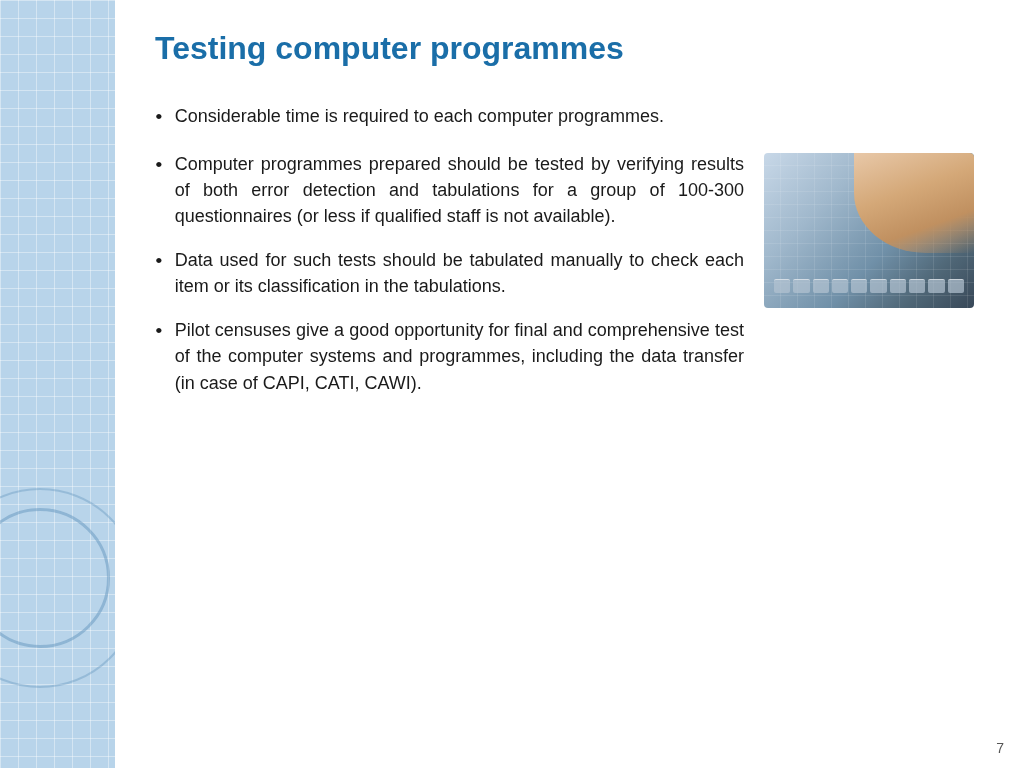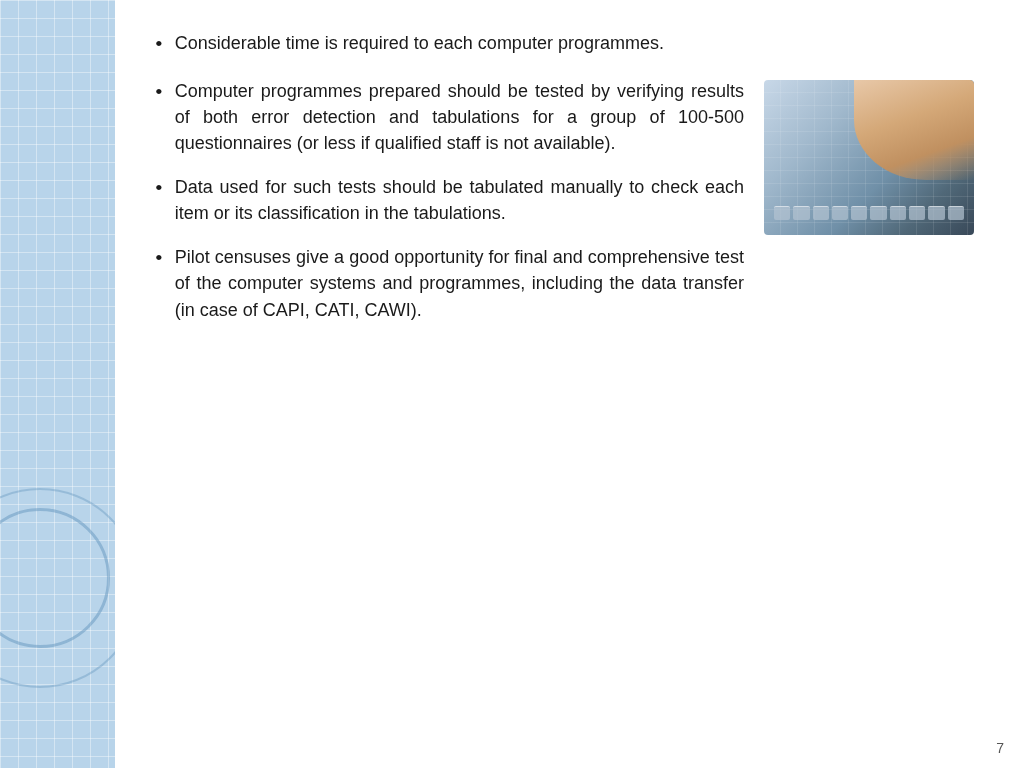--- a/index.html
+++ b/index.html
@@ -209,33 +209,34 @@
 <div class="slide-container">
 
   <div class="left-panel">
     <div class="grid-overlay"></div>
     <div class="circle-decoration"></div>
     <div class="circle-decoration-2"></div>
   </div>
 
   <div class="main-content">
 
+    <h1 class="slide-title">Testing computer programmes</h1>
 
     <div class="content-area">
 
       <div class="bullet-section">
 
         <div class="bullet-item">
           <span class="bullet-dot">•</span>
           <span class="bullet-text">Considerable time is required to each computer programmes.</span>
         </div>
 
         <div class="bullet-item">
           <span class="bullet-dot">•</span>
-          <span class="bullet-text">Computer programmes prepared should be tested by verifying results of both error detection and tabulations for a group of 100-500 questionnaires (or less if qualified staff is not available).</span>
+          <span class="bullet-text">Computer programmes prepared should be tested by verifying results of both error detection and tabulations for a group of 100-300 questionnaires (or less if qualified staff is not available).</span>
         </div>
 
         <div class="bullet-item">
           <span class="bullet-dot">•</span>
           <span class="bullet-text">Data used for such tests should be tabulated manually to check each item or its classification in the tabulations.</span>
         </div>
 
         <div class="bullet-item">
           <span class="bullet-dot">•</span>
           <span class="bullet-text">Pilot censuses give a good opportunity for final and comprehensive test of the computer systems and programmes, including the data transfer (in case of CAPI, CATI, CAWI).</span>

